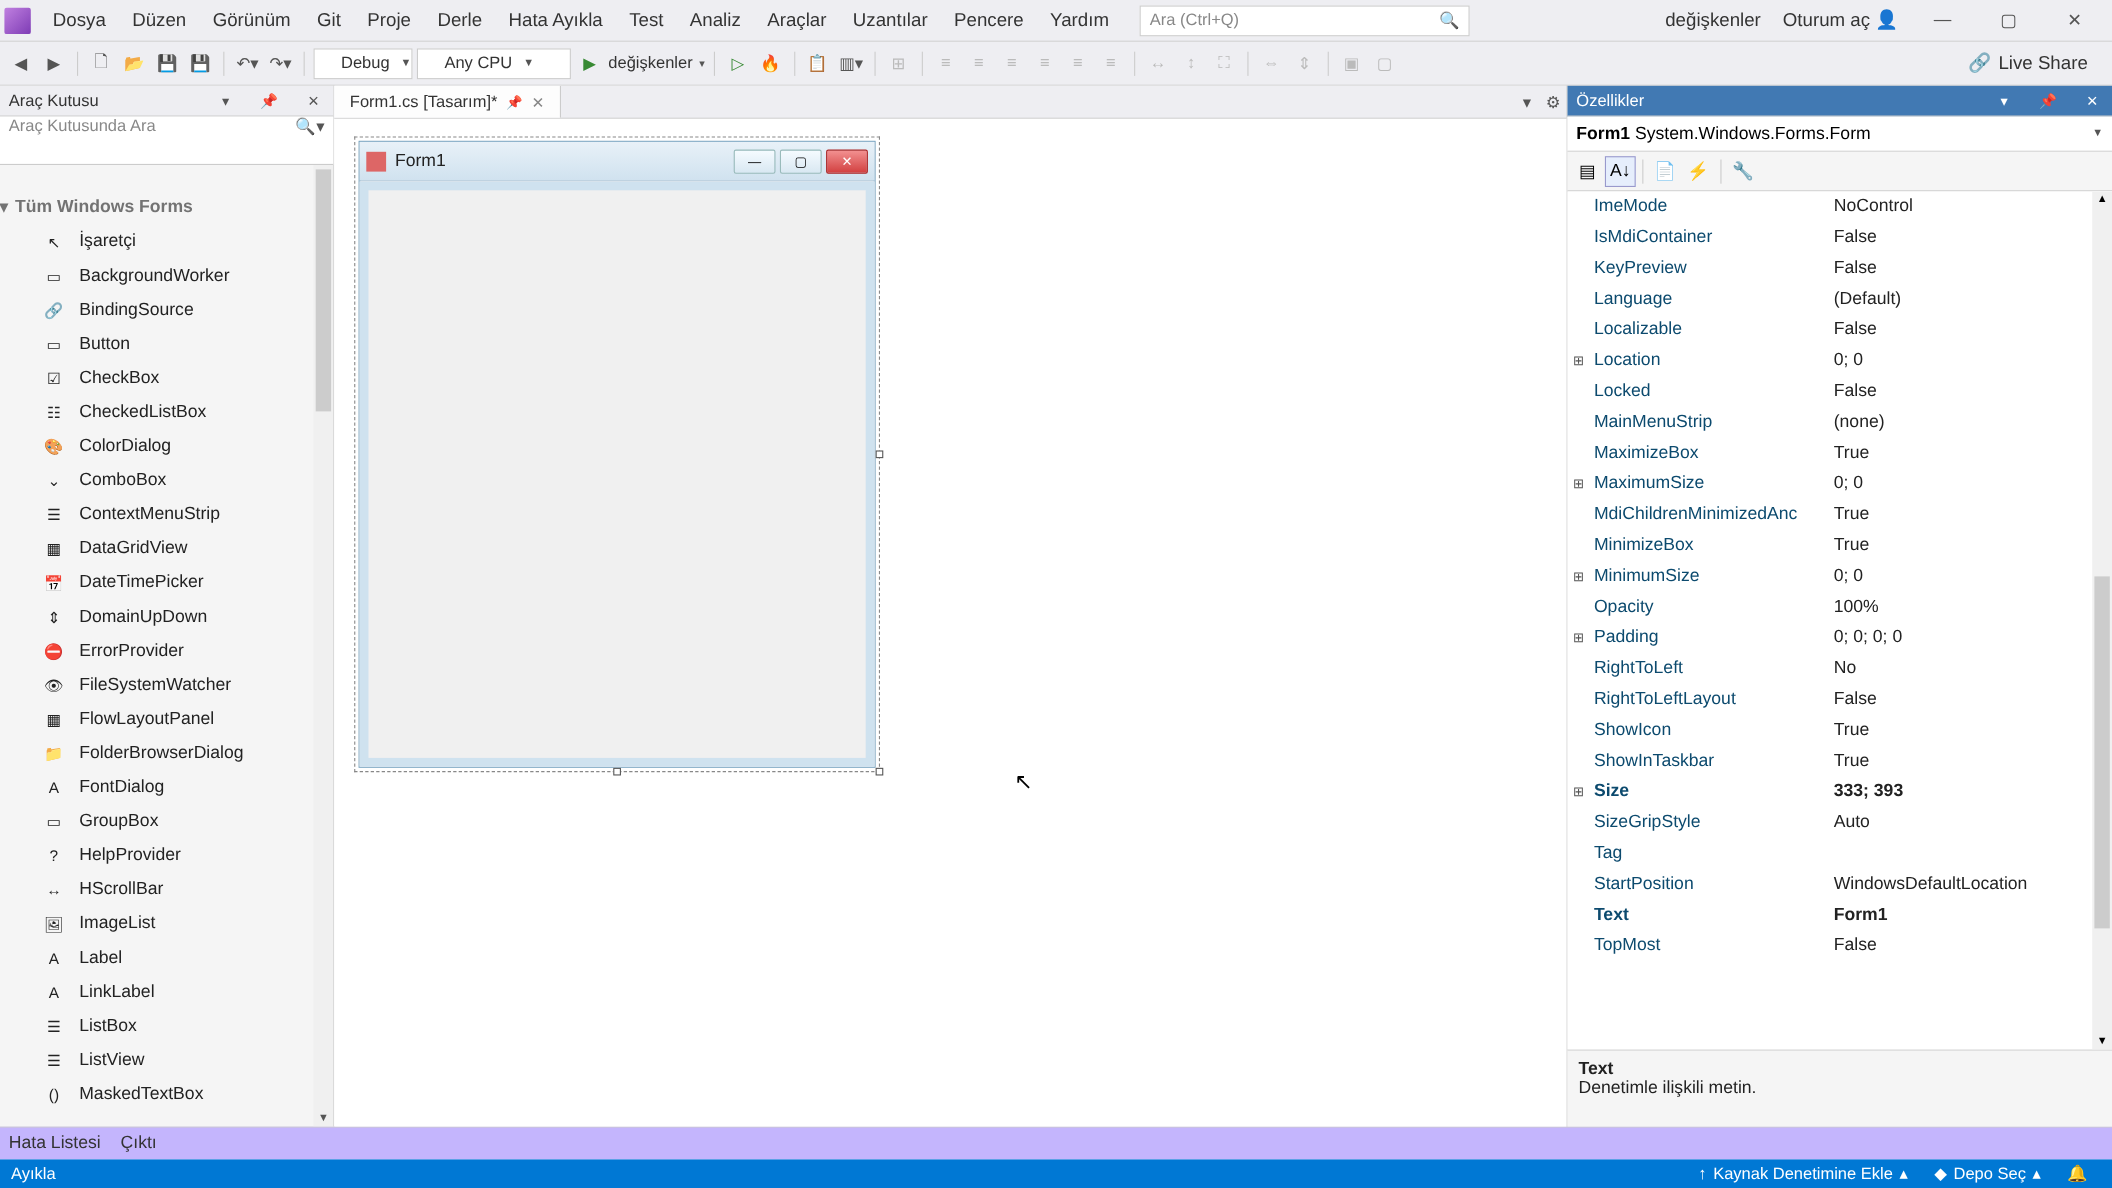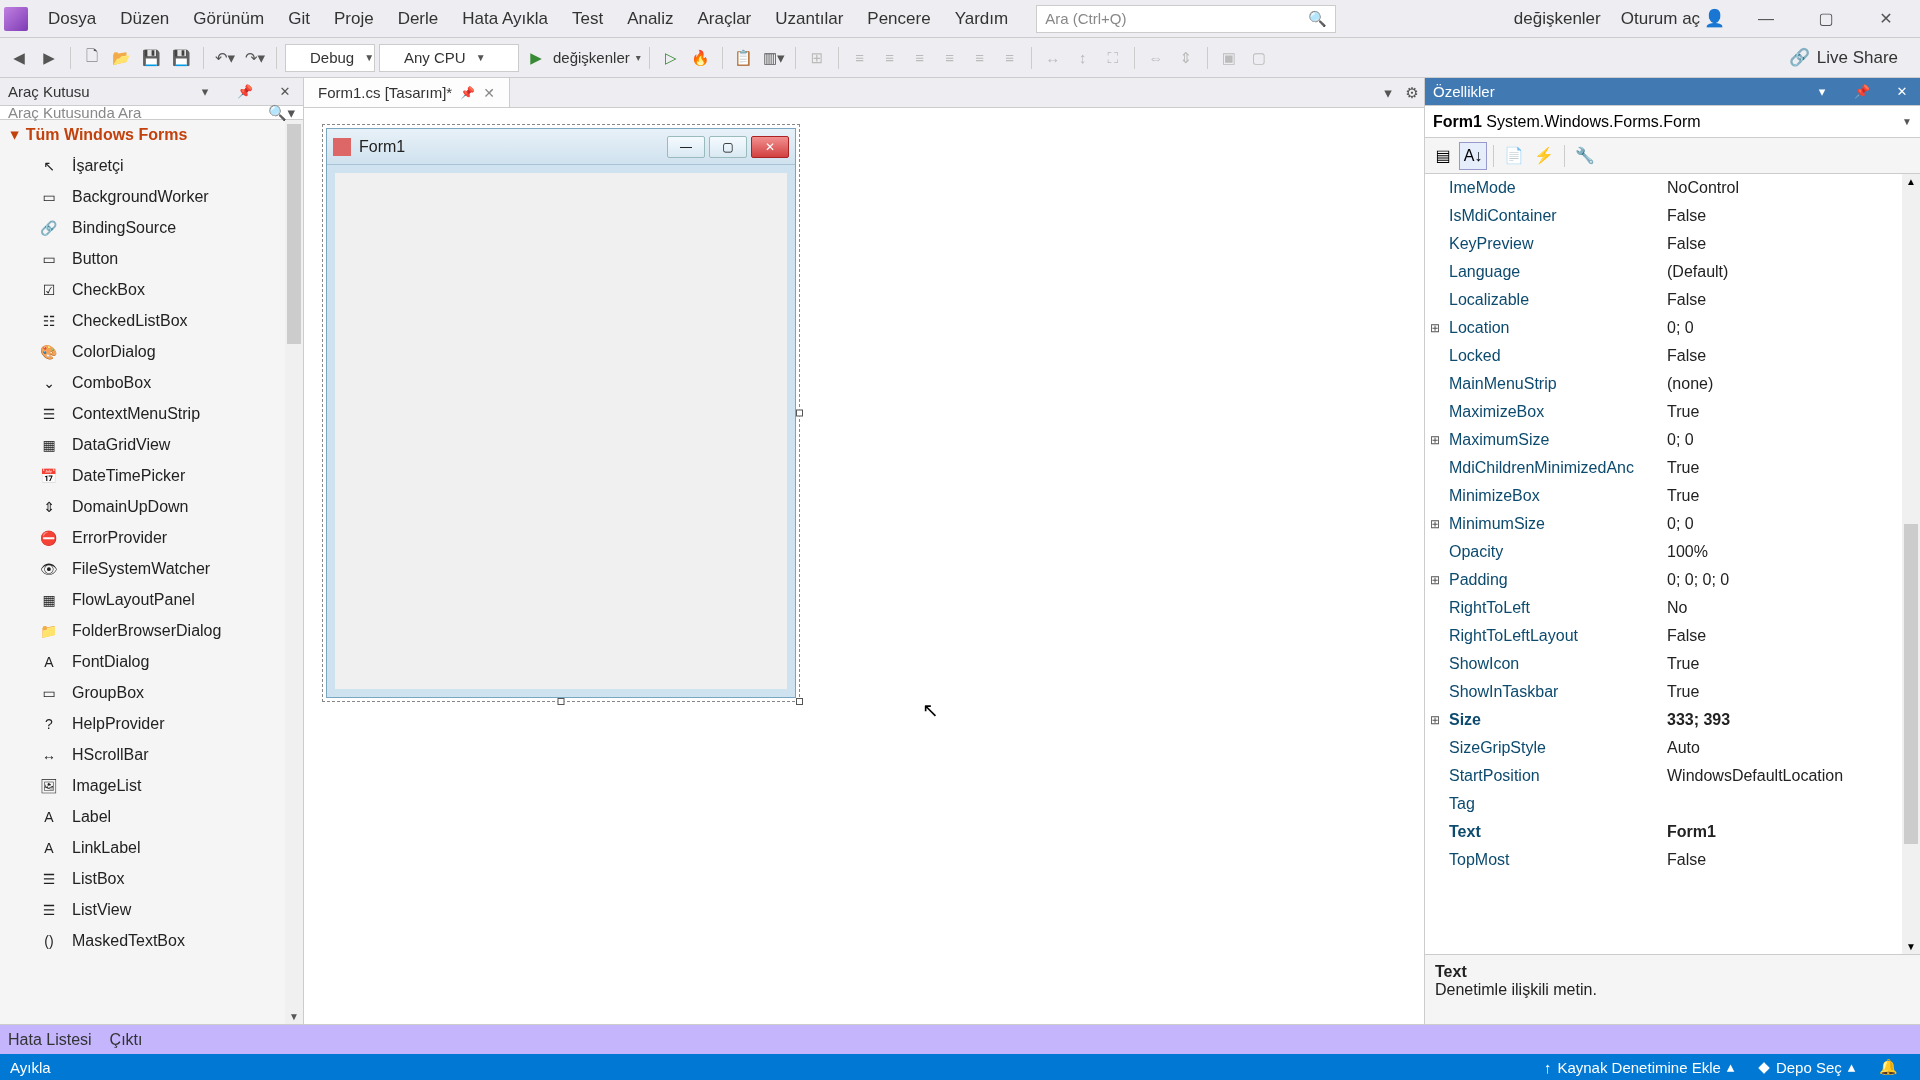--- a/index.html
+++ b/index.html
@@ -28,24 +28,24 @@
 
 
 .workspace { display: flex; height: calc(100% - 38px - 40px - 30px - 26px); }
 
 
 .panel { display: flex; flex-direction: column; background: #f5f5f5; }
 .panel-title { display: flex; align-items: center; height: 28px; background: #eeeef2; padding: 0 8px; font-size: 15px; color: #333; border-bottom: 1px solid #ccc; gap: 20px; }
 .panel-title .pt-spacer { flex: 1; }
 .panel-title .pbtn { width: 20px; text-align: center; color: #555; font-size: 13px; }
 .toolbox { width: 304px; border-right: 1px solid #ccc; }
-.tb-search { display: flex; align-items: center; height: 14px; border-bottom: 1px solid #ccc; padding: 0 8px; font-size: 15px; color: #888; background: #fff; }
+.tb-search { display: flex; align-items: flex-start; height: 44px; border-bottom: 1px solid #ccc; padding: 0 8px; font-size: 15px; color: #888; background: #fff; }
 .tb-search .sicon { margin-left: auto; color: #555; }
 .tb-tree { flex: 1; overflow: hidden; position: relative; }
-.tb-group { display: flex; align-items: center; height: 30px; padding: 0 12px; font-weight: 600; font-size: 16px; color: #c2410c; }
+.tb-group { display: flex; align-items: center; height: 30px; padding: 0 0; font-weight: 600; font-size: 16px; color: #737373; margin-top: 24px; }
 .tb-group .caret { font-size: 10px; margin-right: 6px; transform: rotate(90deg); display: inline-block; }
 .tb-item { display: flex; align-items: center; height: 31px; padding-left: 40px; font-size: 16px; color: #222; gap: 14px; }
 .tb-icon { width: 18px; height: 18px; display: flex; align-items: center; justify-content: center; font-size: 14px; }
 .tb-scroll { position: absolute; right: 0; top: 0; bottom: 0; width: 18px; background: #f0f0f0; }
 .tb-scroll .thumb { position: absolute; left: 2px; right: 2px; top: 4px; height: 220px; background: #ccc; }
 .tb-scroll .darrow { position: absolute; left: 0; right: 0; bottom: 2px; text-align: center; font-size: 10px; color: #555; }
 
 
 .designer-area { flex: 1; display: flex; flex-direction: column; background: #fff; }
 .doc-tabs { display: flex; align-items: center; height: 30px; background: #eeeef2; border-bottom: 1px solid #ccc; font-size: 15px; }
@@ -485,27 +485,27 @@
             <span class="prop-name">Size</span>
             <span class="prop-val">333; 393</span>
           </div>
           <div class="prop-row">
             <span class="prop-exp"></span>
             <span class="prop-name">SizeGripStyle</span>
             <span class="prop-val">Auto</span>
           </div>
           <div class="prop-row">
             <span class="prop-exp"></span>
+            <span class="prop-name">Tag</span>
+            <span class="prop-val"></span>
+          </div>
+          <div class="prop-row">
+            <span class="prop-exp"></span>
             <span class="prop-name">StartPosition</span>
             <span class="prop-val">WindowsDefaultLocation</span>
-          </div>
-          <div class="prop-row">
-            <span class="prop-exp"></span>
-            <span class="prop-name">Tag</span>
-            <span class="prop-val"></span>
           </div>
           <div class="prop-row bold">
             <span class="prop-exp"></span>
             <span class="prop-name">Text</span>
             <span class="prop-val">Form1</span>
           </div>
           <div class="prop-row">
             <span class="prop-exp"></span>
             <span class="prop-name">TopMost</span>
             <span class="prop-val">False</span>

